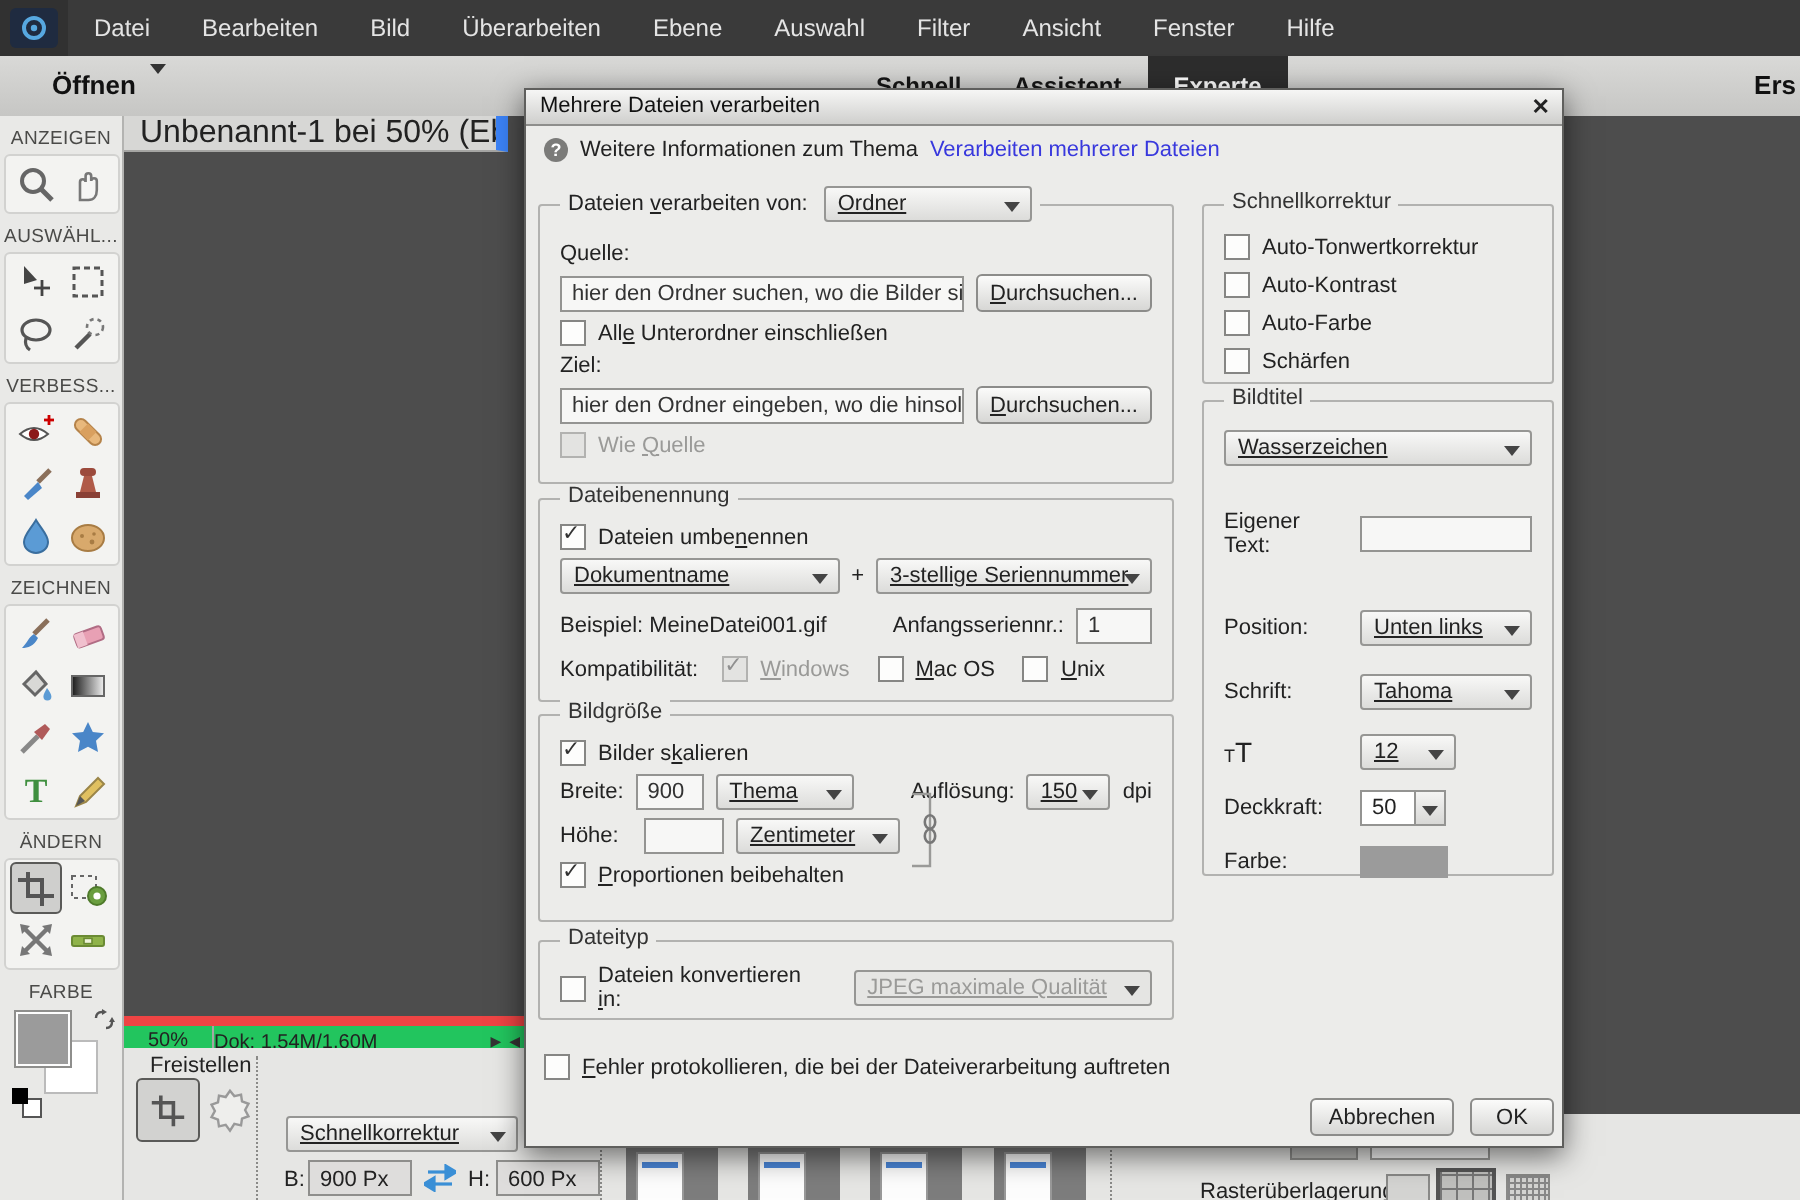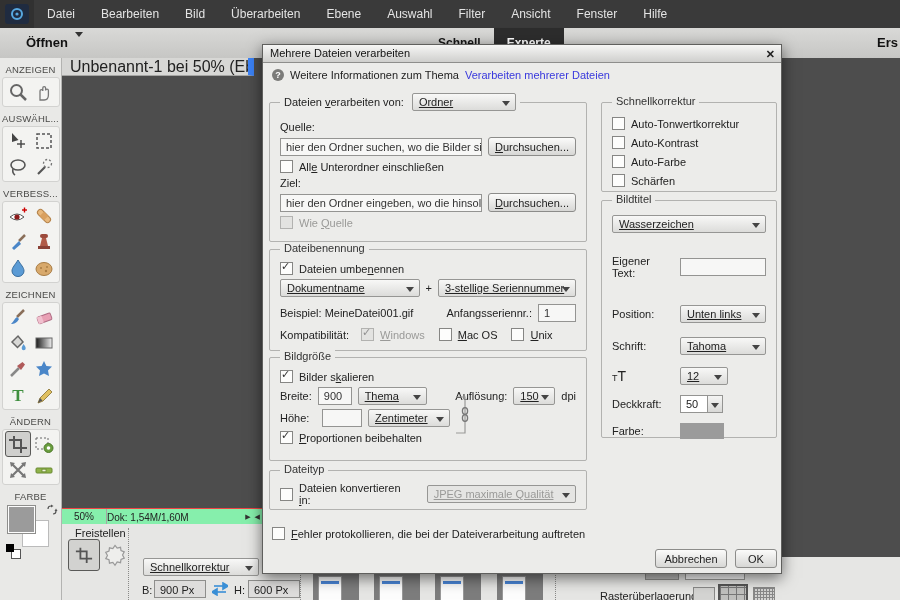--- a/index.html
+++ b/index.html
@@ -34,22 +34,22 @@
   .sw-bg{position:absolute;left:18px;top:16px;width:25px;height:25px;background:#fff;border:1px solid #bbb;}
   .sw-fg{position:absolute;left:4px;top:2px;width:25px;height:25px;background:#9b9b9b;border:1px solid #fdfdfd;outline:1px solid #8e8e8c;}
   .sw-mini-b{position:absolute;left:2px;top:40px;width:8px;height:8px;background:#000;z-index:2;}
   .sw-mini-w{position:absolute;left:7px;top:45px;width:8px;height:8px;background:#fff;border:1px solid #555;}
   .sw-swap{position:absolute;right:0;top:0;width:12px;height:12px;}
   
   .workspace{position:absolute;left:62px;top:58px;width:838px;height:466px;background:#4d4d4d;}
   .doc-tab{position:absolute;left:0;top:0;width:192px;height:18px;background:#d7d7d5;
            border-right:6px solid #3b82f6;border-bottom:1px solid #a5a5a3;line-height:18px;
            font-size:16px;color:#222;padding:0 8px;box-sizing:border-box;white-space:nowrap;overflow:hidden;}
-  .statusbar{position:absolute;left:0;top:450px;width:202px;height:16px;background:#86efac;
-             border-top:1px solid #ef4444;display:flex;align-items:center;font-size:10px;color:#222;}
+  .statusbar{position:absolute;left:0;top:450px;width:202px;height:16px;background:#22c55e;
+             border-top:5px solid #ef4444;display:flex;align-items:center;font-size:10px;color:#222;}
   .sb-zoom{width:44px;text-align:center;border-right:1px solid #a6a6a4;height:100%;line-height:15px;}
   .sb-doc{flex:1;text-align:left;line-height:15px;}
   .sb-arrows{font-size:7px;color:#333;padding-right:3px;letter-spacing:1px;}
   
   .options{position:absolute;left:62px;top:524px;width:838px;height:76px;background:#e6e6e4;}
   .opt-title{position:absolute;left:13px;top:3px;font-size:11px;color:#222;}
   .opt-crop{position:absolute;left:6px;top:15px;width:30px;height:30px;background:#d2d2d0;
             border:1px solid #5a5a58;border-radius:3px;display:flex;align-items:center;justify-content:center;}
   .opt-cookie{position:absolute;left:41px;top:19px;width:24px;height:24px;}
   .dotted{position:absolute;top:4px;bottom:0;border-left:1px dotted #8a8a88;}
@@ -138,20 +138,21 @@
   <span class="menu-item">Hilfe</span>
 </div>
 
 <div class="topbar">
   <span class="open-btn">
     <span>Öffnen</span>
     <span class="tri-down"></span>
   </span>
   <span class="tabs">
     <span class="tab">Schnell</span>
+    <span class="tab">Assistent</span>
     <span class="tab active">Experte</span>
   </span>
   <span class="create-label">Ers</span>
 </div>
 
 <div class="toolbar">
   <div class="tb-label">ANZEIGEN</div>
   <div class="tb-grid">
     <span class="tool">
         <svg viewBox="0 0 20 20">

